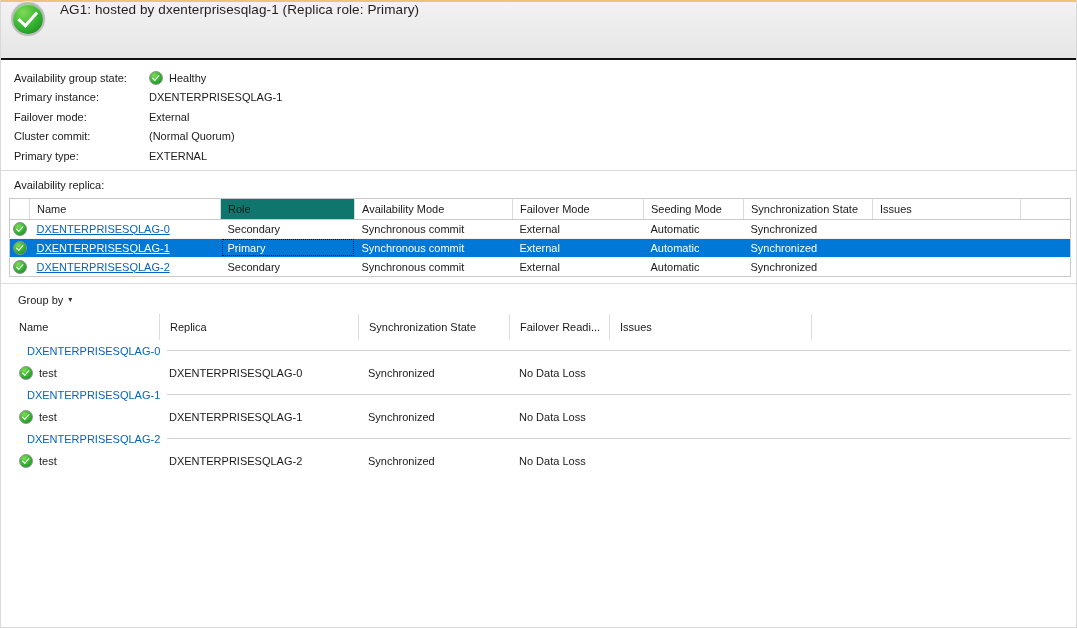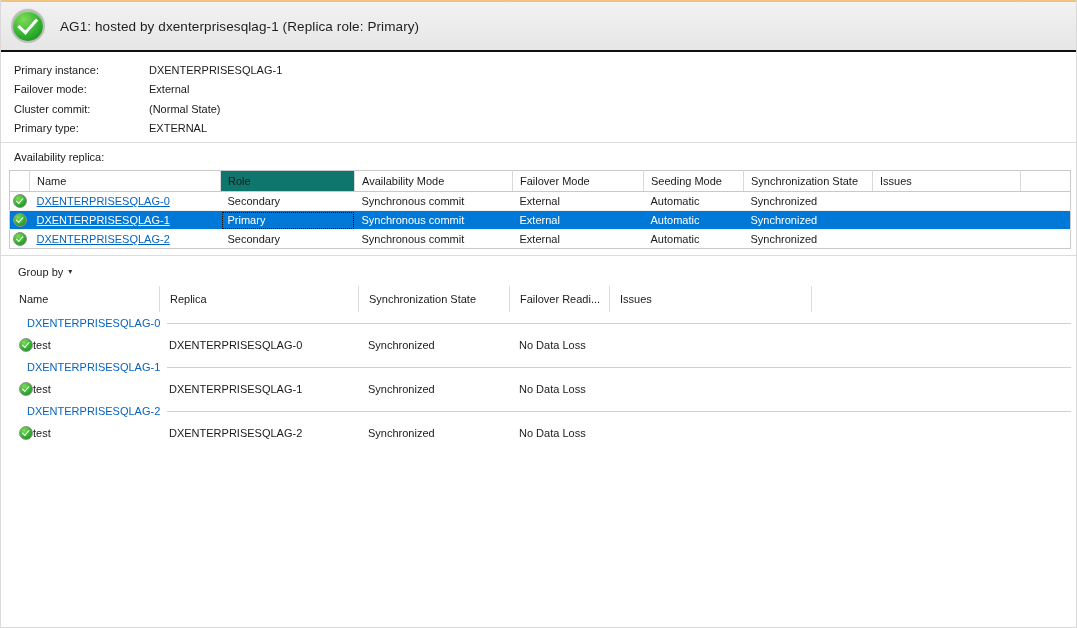--- a/index.html
+++ b/index.html
@@ -3,23 +3,23 @@
 <meta charset="utf-8">
 <style>
   * { margin:0; padding:0; box-sizing:border-box; }
   html,body { background:#fff; }
   body { font-family:"Liberation Sans","DejaVu Sans",sans-serif; font-size:11px; color:#1a1a1a; }
 
   .window { position:relative; width:1077px; height:628px; background:#fff;
             border-left:1px solid #d9d9d9; border-right:1px solid #d9d9d9; border-bottom:1px solid #d9d9d9; overflow:hidden; }
 
   
-  .banner { height:52px; background:linear-gradient(#f2f2f2,#e6e6e6);
+  .banner { height:60px; background:linear-gradient(#f2f2f2,#e6e6e6);
             border-top:2px solid #f0c27e; border-bottom:2px solid #111;
-            display:flex; align-items:center; padding-left:10px; }
+            display:flex; align-items:flex-start; padding-left:10px; }
   .banner .title { font-size:13.5px; font-weight:normal; color:#1e1e1e; margin-left:15px; letter-spacing:.1px; }
 
   
   .check-icon { display:inline-block; position:relative; border-radius:50%;
                 background:radial-gradient(circle at 35% 28%, #7edb55, #2fae2f 58%, #1b871b 95%);
                 flex:0 0 auto; }
   .check-icon::after { content:""; position:absolute; left:50%; top:44%;
                 width:54%; height:28%;
                 border-left:0.16em solid #fff; border-bottom:0.16em solid #fff;
                 transform:translate(-50%,-50%) rotate(-48deg); }
@@ -73,51 +73,56 @@
   .db-head .hcell:first-child { border-left:none; }
   .dbc-0{width:150px} .dbc-1{width:199px} .dbc-2{width:151px} .dbc-3{width:100px} .dbc-4{width:202px}
   .dbc-fill{flex:1}
 
   .db-group-header { display:flex; align-items:center; height:22px; padding-left:18px; }
   .gh-text { color:#0563c1; white-space:nowrap; }
   .gh-rule { flex:1; border-top:1px solid #d0d0d0; margin-left:7px; }
 
   .db-row { display:flex; align-items:center; height:22px; }
   .db-row > div { white-space:nowrap; overflow:hidden; }
-  .d-name { width:150px; display:flex; align-items:center; gap:0; padding-left:10px; }
+  .d-name { width:150px; display:flex; align-items:center; gap:6px; padding-left:10px; }
   .d-replica{ width:199px; padding-left:10px; }
   .d-ss    { width:151px; padding-left:10px; }
   .d-fr    { width:100px; padding-left:10px; }
   .d-issues{ width:202px; padding-left:10px; }
 </style>
 </head>
 <body>
 
 <div class="window">
 
   <header class="banner">
     <span class="check-icon lg"></span>
     <h1 class="title">AG1: hosted by dxenterprisesqlag-1 (Replica role: Primary)</h1>
   </header>
 
   <section class="summary" id="summary">
       <div class="summary-row">
+    <span class="s-label">Availability group state:</span>
+    <span class="check-icon sm s-icon"></span>
+    <span class="s-value">Healthy</span>
+  </div>
+      <div class="summary-row">
     <span class="s-label">Primary instance:</span>
 
     <span class="s-value">DXENTERPRISESQLAG-1</span>
   </div>
       <div class="summary-row">
     <span class="s-label">Failover mode:</span>
 
     <span class="s-value">External</span>
   </div>
       <div class="summary-row">
     <span class="s-label">Cluster commit:</span>
 
-    <span class="s-value">(Normal State)</span>
+    <span class="s-value">(Normal Quorum)</span>
   </div>
       <div class="summary-row">
     <span class="s-label">Primary type:</span>
 
     <span class="s-value">EXTERNAL</span>
   </div>
     </section>
 
   <div class="divider"></div>
 

